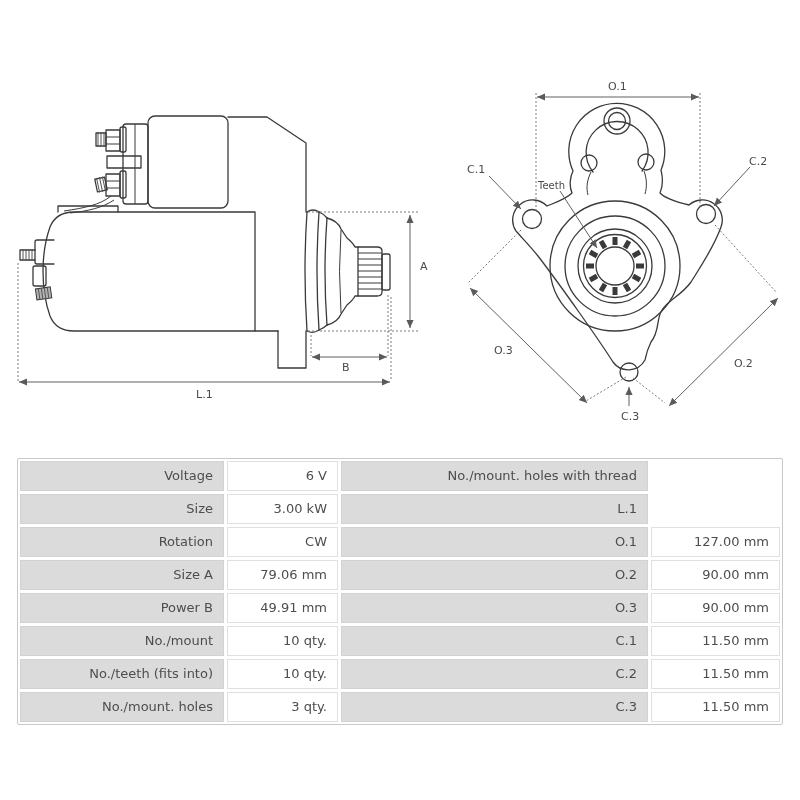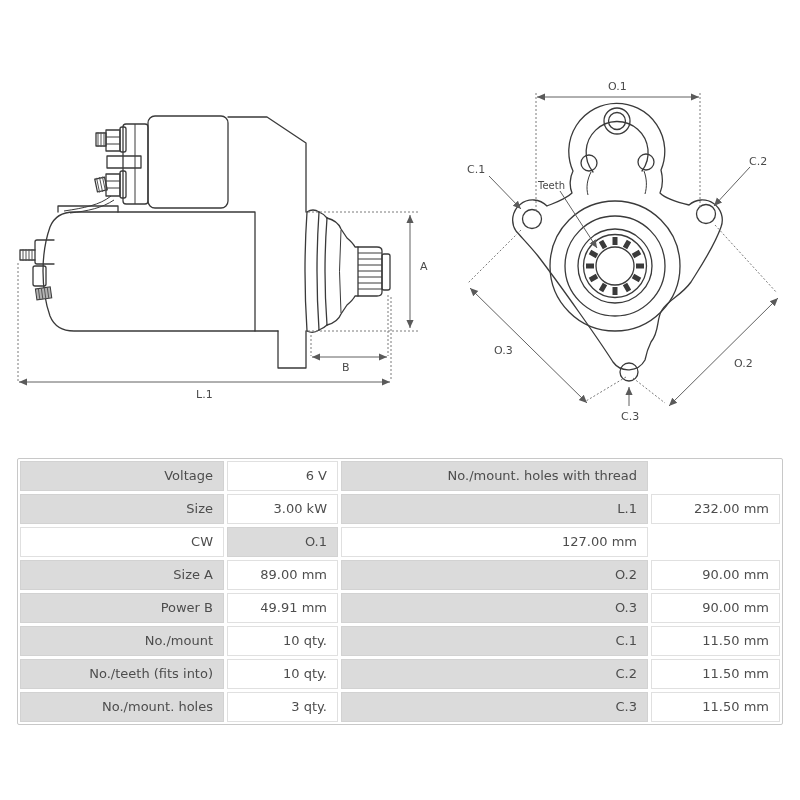--- a/index.html
+++ b/index.html
@@ -192,30 +192,30 @@
 <div class="spec-table">
   <div class="spec-row">
     <div class="cell label">Voltage</div>
     <div class="cell value">6 V</div>
     <div class="cell label">No./mount. holes with thread</div>
   </div>
   <div class="spec-row">
     <div class="cell label">Size</div>
     <div class="cell value">3.00 kW</div>
     <div class="cell label">L.1</div>
-    <div class="cell value">232.00 mm</div>
-  </div>
-  <div class="spec-row">
+  </div>
+  <div class="spec-row">
+    <div class="cell label">Rotation</div>
     <div class="cell value">CW</div>
     <div class="cell label">O.1</div>
     <div class="cell value">127.00 mm</div>
   </div>
   <div class="spec-row">
     <div class="cell label">Size A</div>
-    <div class="cell value">89.00 mm</div>
+    <div class="cell value">79.06 mm</div>
     <div class="cell label">O.2</div>
     <div class="cell value">90.00 mm</div>
   </div>
   <div class="spec-row">
     <div class="cell label">Power B</div>
     <div class="cell value">49.91 mm</div>
     <div class="cell label">O.3</div>
     <div class="cell value">90.00 mm</div>
   </div>
   <div class="spec-row">

